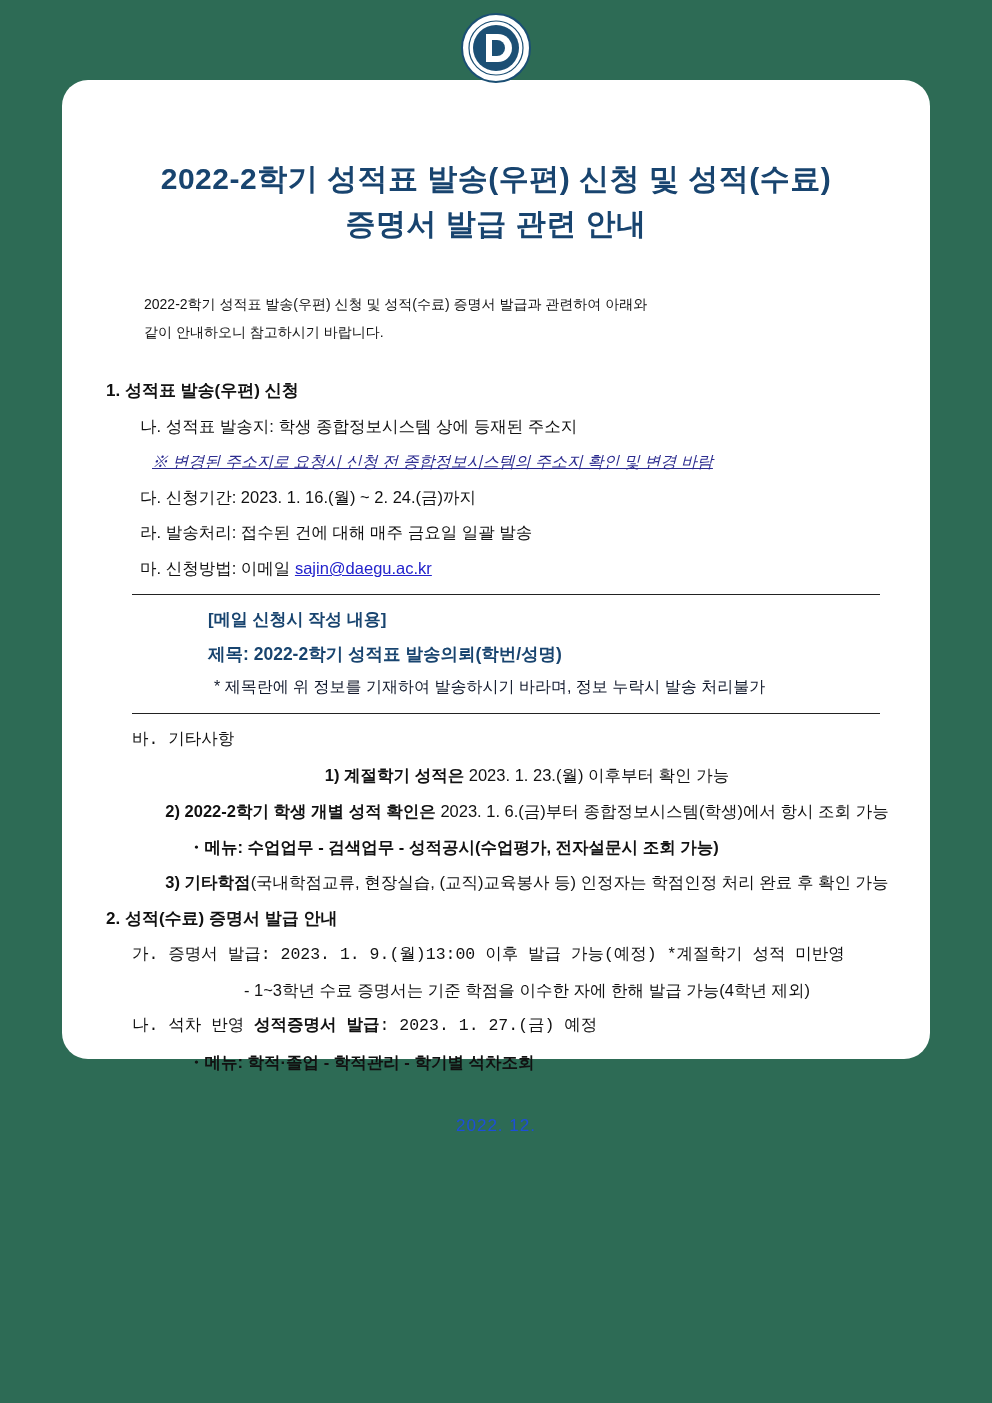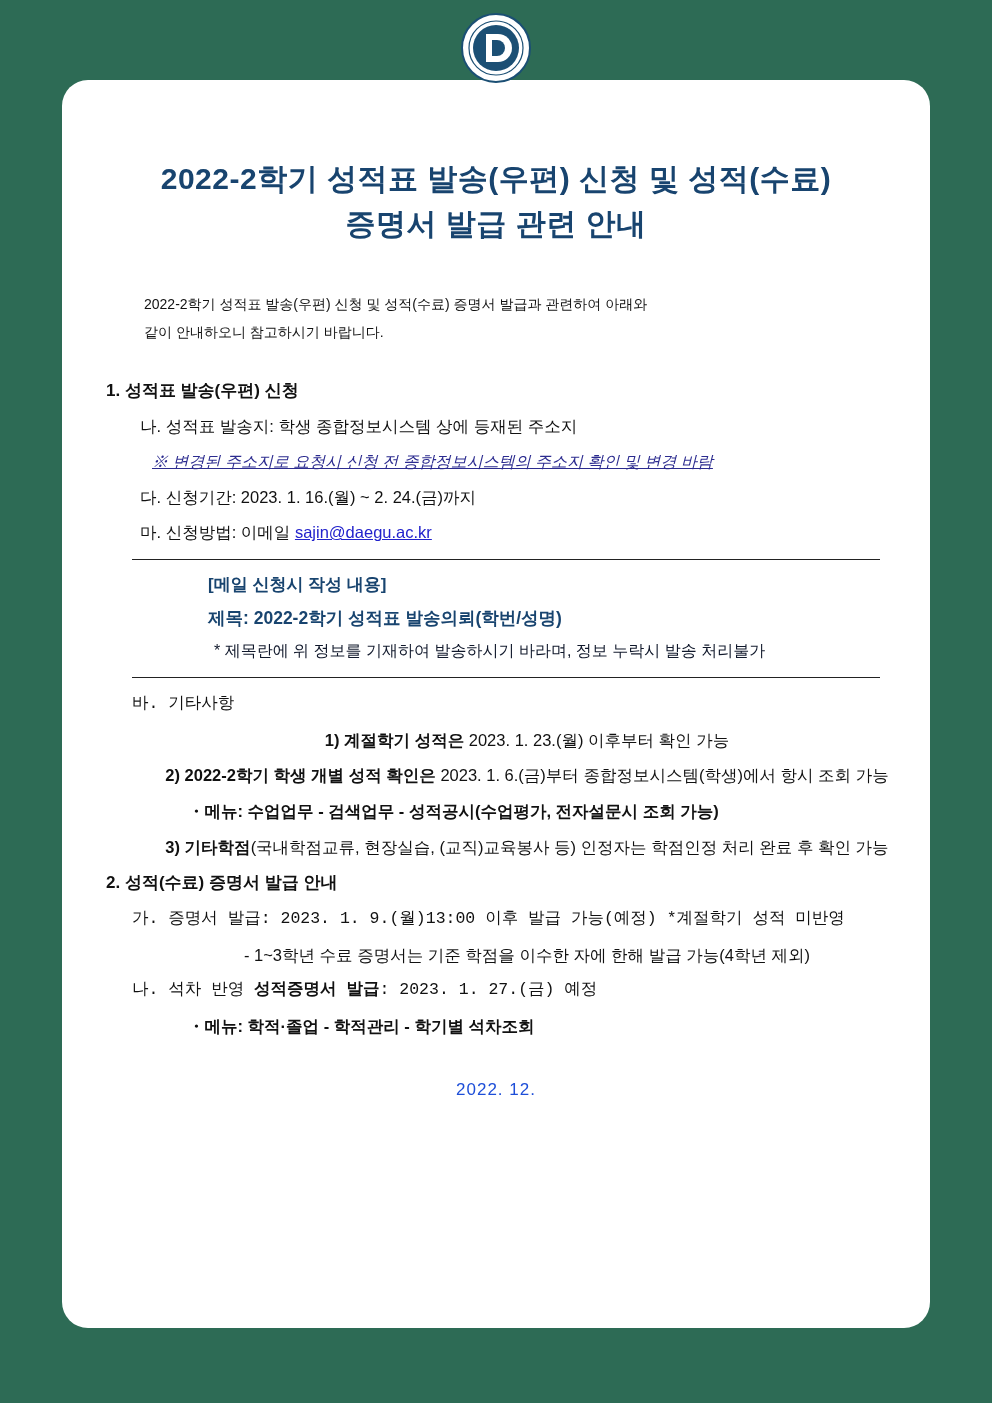--- a/index.html
+++ b/index.html
@@ -27,21 +27,21 @@
     transform: translateX(-50%);
     width: 72px;
     height: 72px;
     z-index: 5;
   }
   .card {
     position: absolute;
     left: 62px;
     top: 80px;
     width: 868px;
-    height: 1248px;
+    height: 979px;
     background: #ffffff;
     border-radius: 26px;
     box-sizing: border-box;
     padding: 48px 34px 20px 34px;
   }
   .title {
     text-align: center;
     color: #18446f;
     font-size: 30px;
     font-weight: bold;
@@ -148,20 +148,21 @@
       <span class="line">2022-2학기 성적표 발송(우편) 신청 및 성적(수료) 증명서 발급과 관련하여 아래와</span>
       <span class="line">같이 안내하오니 참고하시기 바랍니다.</span>
     </div>
 
     <div class="body-block">
 
       <div class="row lvl0">1. 성적표 발송(우편) 신청</div>
       <div class="row lvl1">나. 성적표 발송지: 학생 종합정보시스템 상에 등재된 주소지</div>
       <div class="row note-italic">※ 변경된 주소지로 요청시 신청 전 종합정보시스템의 주소지 확인 및 변경 바람</div>
       <div class="row lvl1">다. 신청기간: 2023. 1. 16.(월) ~ 2. 24.(금)까지</div>
+      <div class="row lvl1">라. 발송처리: 접수된 건에 대해 매주 금요일 일괄 발송</div>
       <div class="row lvl1"><span>마. 신청방법: 이메일 </span><a class="mail-link" href="#">sajin@daegu.ac.kr</a></div>
 
       <div class="boxed">
         <div class="row b1">[메일 신청시 작성 내용]</div>
         <div class="row b2">제목: 2022-2학기 성적표 발송의뢰(학번/성명)</div>
         <div class="row b3">* 제목란에 위 정보를 기재하여 발송하시기 바라며, 정보 누락시 발송 처리불가</div>
       </div>
 
       <div class="row lvl1b">바. 기타사항</div>
       <div class="row lvl2"><b>1) 계절학기 성적은</b><span> 2023. 1. 23.(월) 이후부터 확인 가능</span></div>

